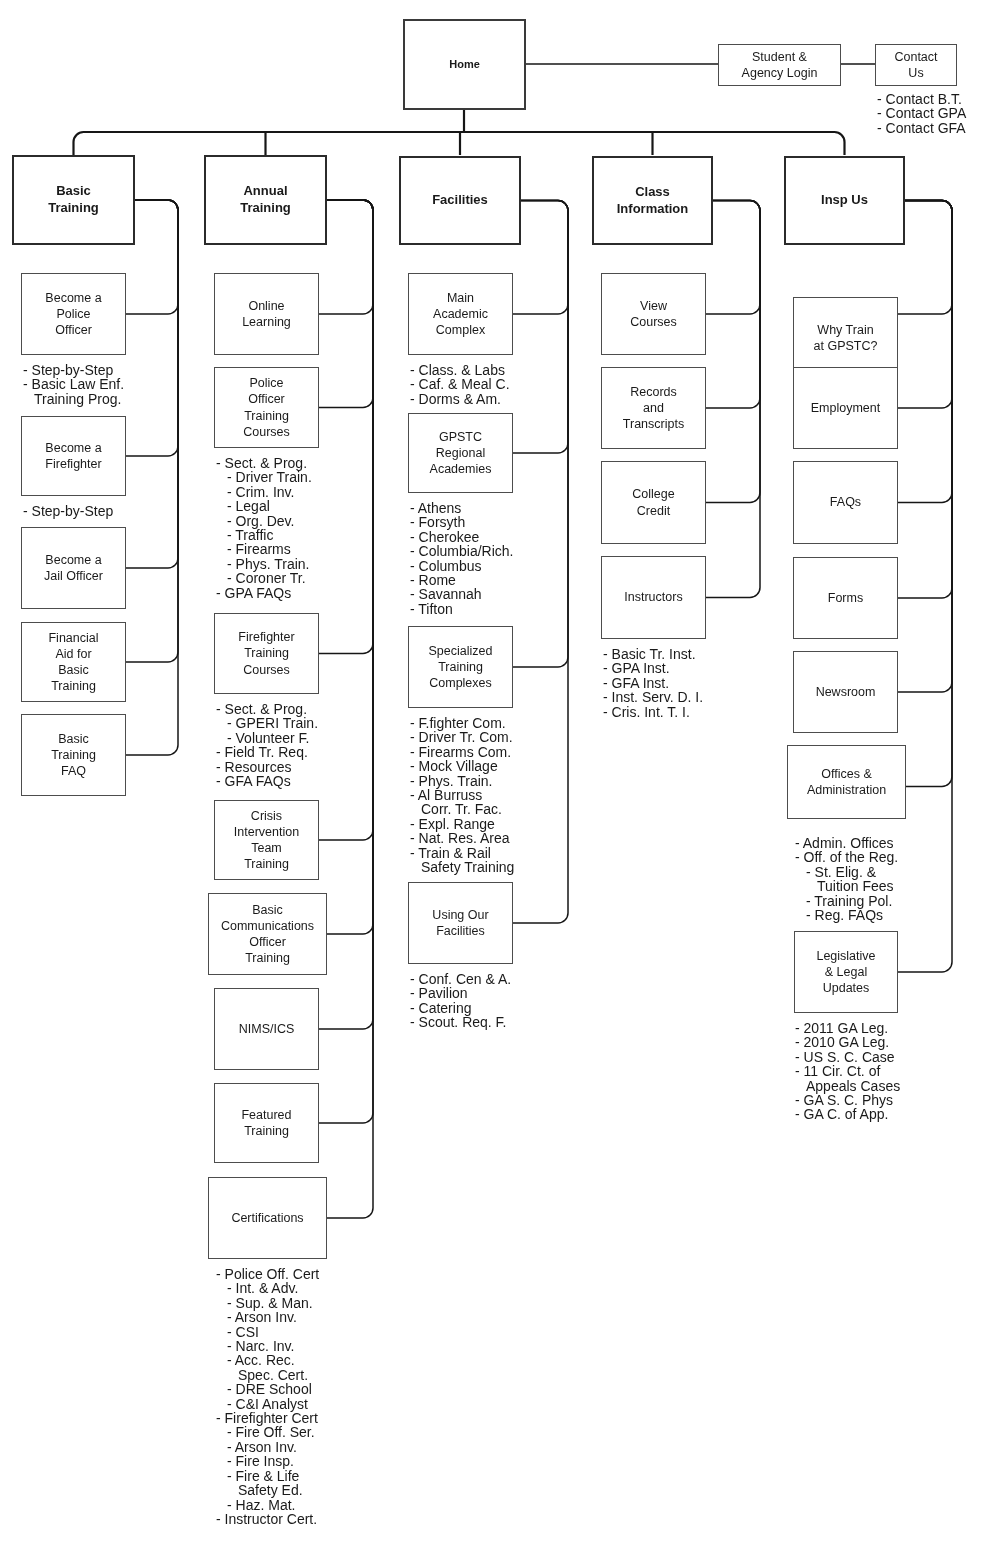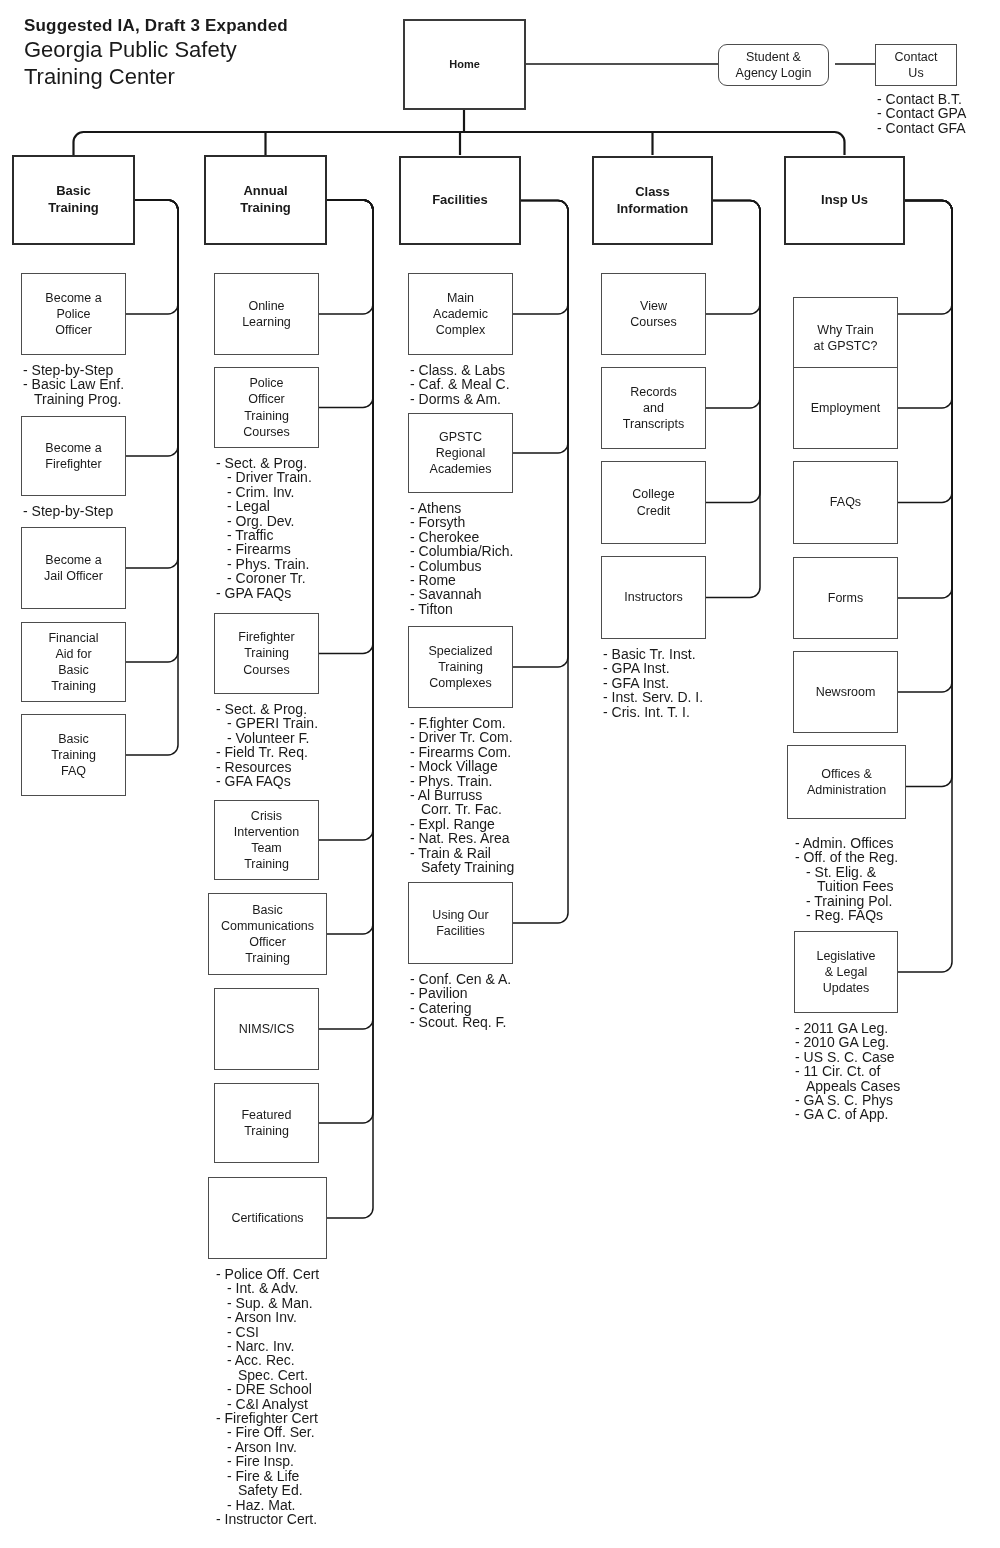--- a/index.html
+++ b/index.html
@@ -52,28 +52,23 @@
       <path d="M 713 200.5 H 750 A 10 10 0 0 1 760 210.5 V 492.5 A 10 10 0 0 1 750 502.5 H 706" fill="none" stroke="#161616" stroke-width="1.5"></path>
       <path d="M 713 200.5 H 750 A 10 10 0 0 1 760 210.5 V 587.5 A 10 10 0 0 1 750 597.5 H 706" fill="none" stroke="#161616" stroke-width="1.5"></path>
       <path d="M 905 200.5 H 942 A 10 10 0 0 1 952 210.5 V 304 A 10 10 0 0 1 942 314 H 898" fill="none" stroke="#161616" stroke-width="1.5"></path>
       <path d="M 905 200.5 H 942 A 10 10 0 0 1 952 210.5 V 398 A 10 10 0 0 1 942 408 H 898" fill="none" stroke="#161616" stroke-width="1.5"></path>
       <path d="M 905 200.5 H 942 A 10 10 0 0 1 952 210.5 V 492.5 A 10 10 0 0 1 942 502.5 H 898" fill="none" stroke="#161616" stroke-width="1.5"></path>
       <path d="M 905 200.5 H 942 A 10 10 0 0 1 952 210.5 V 588 A 10 10 0 0 1 942 598 H 898" fill="none" stroke="#161616" stroke-width="1.5"></path>
       <path d="M 905 200.5 H 942 A 10 10 0 0 1 952 210.5 V 682 A 10 10 0 0 1 942 692 H 898" fill="none" stroke="#161616" stroke-width="1.5"></path>
       <path d="M 905 200.5 H 942 A 10 10 0 0 1 952 210.5 V 776.5 A 10 10 0 0 1 942 786.5 H 906" fill="none" stroke="#161616" stroke-width="1.5"></path>
       <path d="M 905 200.5 H 942 A 10 10 0 0 1 952 210.5 V 962 A 10 10 0 0 1 942 972 H 898" fill="none" stroke="#161616" stroke-width="1.5"></path>
     </svg>
-  <div class="titleblock">
-    <div class="title-bold">Suggested IA, Draft 3 Expanded</div>
-    <div class="title-reg">Georgia Public Safety</div>
-    <div class="title-reg">Training Center</div>
-  </div>
   <div id="nodes">
       <div class="node home" style="left: 403px; top: 19px; width: 123px; height: 91px;">Home</div>
-      <div class="node util" style="left: 718px; top: 44px; width: 111px; height: 42px; border-radius: 9px;">Student &amp;
+      <div class="node util" style="left: 718px; top: 44px; width: 123px; height: 42px;">Student &amp;
 Agency Login</div>
       <div class="node util" style="left: 875px; top: 44px; width: 82px; height: 42px;">Contact
 Us</div>
       <div class="items" style="left: 877px; top: 92px;">
         <div style="padding-left: 0px;">- Contact B.T.</div>
         <div style="padding-left: 0px;">- Contact GPA</div>
         <div style="padding-left: 0px;">- Contact GFA</div>
       </div>
       <div class="node header" style="left: 12px; top: 155px; width: 123px; height: 90px;">Basic
 Training</div>

